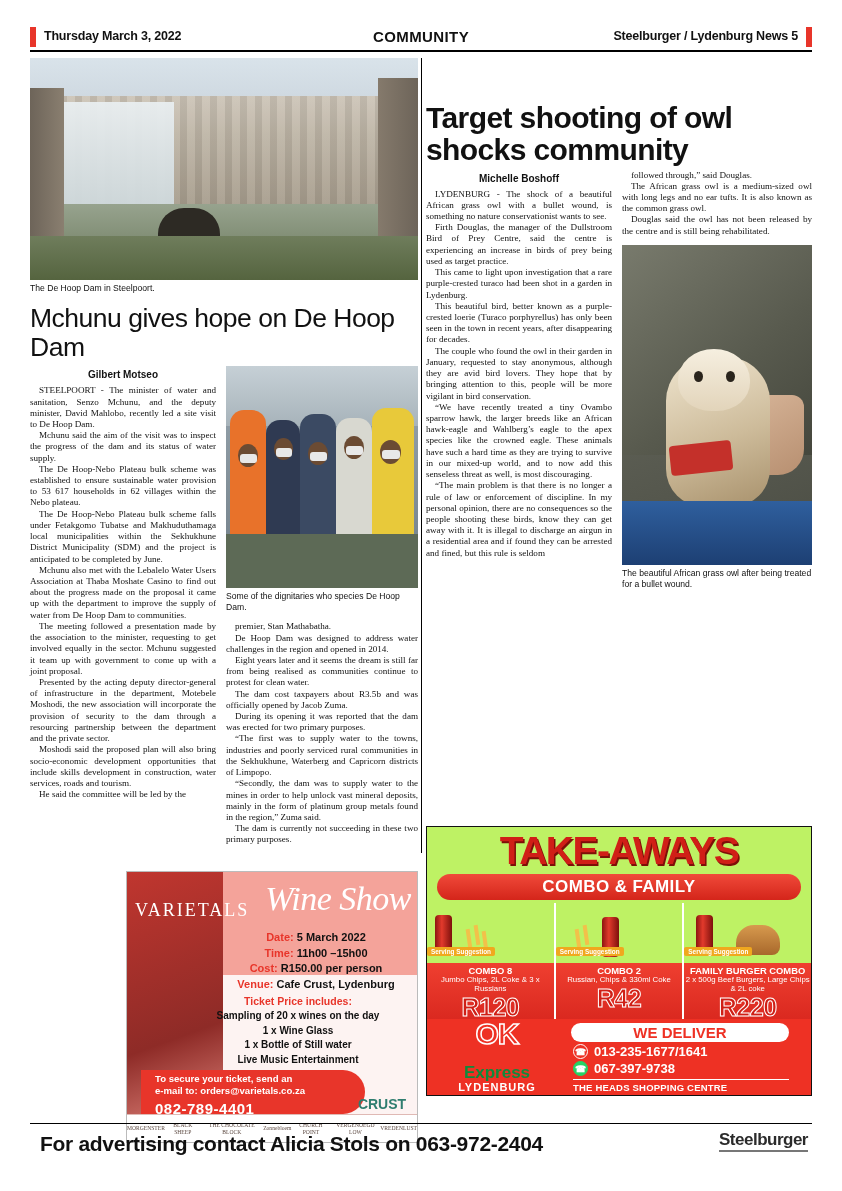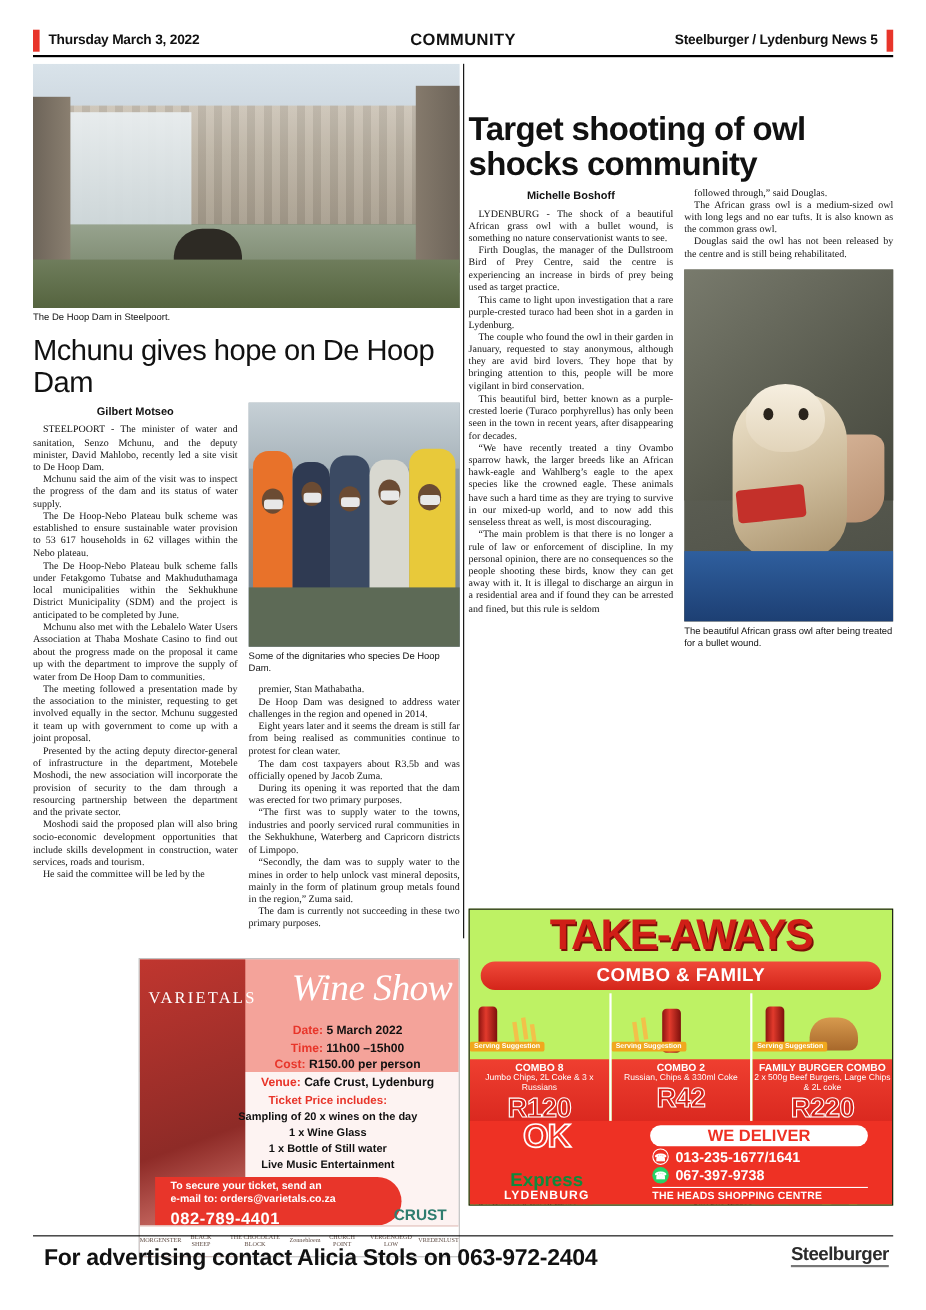--- a/index.html
+++ b/index.html
@@ -148,21 +148,21 @@
   .sw-title { color:#e02a1d; font-weight:bold; font-size:8.2px; line-height:1.05; }
   .sw-body { font-size:7.6px; font-weight:bold; line-height:1.12; color:#111; }
   .sw-body em { font-style:normal; color:#e02a1d; }
   .spec-sun { flex:1; margin-left:3px; position:relative; overflow:hidden; border-radius:4px;
      background:linear-gradient(180deg,#e8352a 0 34%, #6f8a3c 34%, #4f6a2c 100%); }
   .sun-title { color:#fff; font-family:"Liberation Sans",sans-serif; font-weight:bold;
      font-size:12px; line-height:1.0; text-align:center; padding-top:3px; letter-spacing:-0.2px; }
   .pea { position:absolute; width:9px; height:9px; border-radius:50%; background:#7fae3a; }
 
   .ok-strip { position:absolute; left:0; right:0; bottom:0; height:76px;
-     background:#ee3124; display:flex; align-items:center;gap:20px; }
+     background:#ee3124; display:flex; align-items:center; }
   .ok-logo { width:140px; text-align:center; color:#fff; }
   .ok-ok { font-family:"Liberation Sans",sans-serif; font-weight:bold; font-size:30px;
      line-height:.85; letter-spacing:-1px; -webkit-text-stroke:1.5px #fff; color:#ee3124; }
   .ok-exp { font-family:"Liberation Sans",sans-serif; font-weight:bold; font-size:17px;
      color:#0f8a3c; line-height:1; margin-top:18px; }
   .ok-city { font-family:"Liberation Sans",sans-serif; font-weight:bold; font-size:11px;
      color:#fff; letter-spacing:1px; }
   .ok-right { flex:1; padding-right:8px; }
   .we-del { background:#fff; color:#ee3124; border-radius:12px; text-align:center;
      font-family:"Liberation Sans",sans-serif; font-weight:bold; font-size:15px;
@@ -179,21 +179,21 @@
   
   .ad-wine { position:absolute; left:96px; top:845px; width:292px; height:272px;
      border:1px solid #bbb; overflow:hidden;
      background:linear-gradient(180deg,#f4a39a 0 38%, #fdf3f2 38% 100%); }
   .wine-leaves { position:absolute; left:0; top:0; width:96px; height:272px;
      background:linear-gradient(160deg,#c0362f,#8e2b27 60%,#f0968c); }
   .wine-title { position:absolute; left:96px; top:8px; right:6px; text-align:right;
      font-family:"Liberation Serif",serif; font-style:italic; font-weight:normal;
      font-size:34px; color:#fff; letter-spacing:-0.5px; }
   .var-name { position:absolute; left:8px; top:28px; color:#fff;
-     font-family:"Liberation Serif",serif; font-size:15px; letter-spacing:2px; }
+     font-family:"Liberation Serif",serif; font-size:18px; letter-spacing:2px; }
   .wine-info { position:absolute; left:96px; top:58px; right:8px; text-align:center;
      font-family:"Liberation Sans",sans-serif; font-weight:bold; font-size:11px; line-height:1.42; }
   .wine-info .lb { color:#e8352a; }
   .wine-incl { position:absolute; left:60px; top:122px; right:8px; text-align:center;
      font-family:"Liberation Sans",sans-serif; font-weight:bold; font-size:10px; line-height:1.45; }
   .wine-incl .hd { color:#e8352a; font-size:10.5px; }
   .wine-cta { position:absolute; left:14px; bottom:28px; width:224px; height:44px;
      background:#e8352a; border-radius:0 22px 22px 0; color:#fff; padding:3px 0 0 14px;
      font-family:"Liberation Sans",sans-serif; font-weight:bold; font-size:9.6px; line-height:1.3; }
   .wine-phone { font-size:15px; letter-spacing:0.5px; margin-top:1px; }
@@ -300,22 +300,22 @@
     <div class="col-right">
       <h1 class="owl-head">Target shooting of owl shocks community</h1>
 
       <div class="r-split" style="height:430px;">
         <div class="rs-a">
           <div class="byline">Michelle Boshoff</div>
           <div class="body-col" id="rcol1">
               <p>LYDENBURG - The shock of a beautiful African grass owl with a bullet wound, is something no nature conservationist wants to see.</p>
               <p>Firth Douglas, the manager of the Dullstroom Bird of Prey Centre, said the centre is experiencing an increase in birds of prey being used as target practice.</p>
               <p>This came to light upon investigation that a rare purple-crested turaco had been shot in a garden in Lydenburg.</p>
+              <p>This beautiful bird, better known as a purple-crested loerie (Turaco porphyrellus) has only been seen in the town in recent years, after disappearing for decades.</p>
               <p>The couple who found the owl in their garden in January, requested to stay anonymous, although they are avid bird lovers. They hope that by bringing attention to this, people will be more vigilant in bird conservation.</p>
-              <p>This beautiful bird, better known as a purple-crested loerie (Turaco porphyrellus) has only been seen in the town in recent years, after disappearing for decades.</p>
               <p>“We have recently treated a tiny Ovambo sparrow hawk, the larger breeds like an African hawk-eagle and Wahlberg’s eagle to the apex species like the crowned eagle. These animals have such a hard time as they are trying to survive in our mixed-up world, and to now add this senseless threat as well, is most discouraging.</p>
               <p>“The main problem is that there is no longer a rule of law or enforcement of discipline. In my personal opinion, there are no consequences so the people shooting these birds, know they can get away with it. It is illegal to discharge an airgun in a residential area and if found they can be arrested and fined, but this rule is seldom</p>
             </div>
         </div>
         <div class="rs-b">
           <div class="body-col" id="rcol2">
               <p>followed through,” said Douglas.</p>
               <p>The African grass owl is a medium-sized owl with long legs and no ear tufts. It is also known as the common grass owl.</p>
               <p>Douglas said the owl has not been released by the centre and is still being rehabilitated.</p>
             </div>

